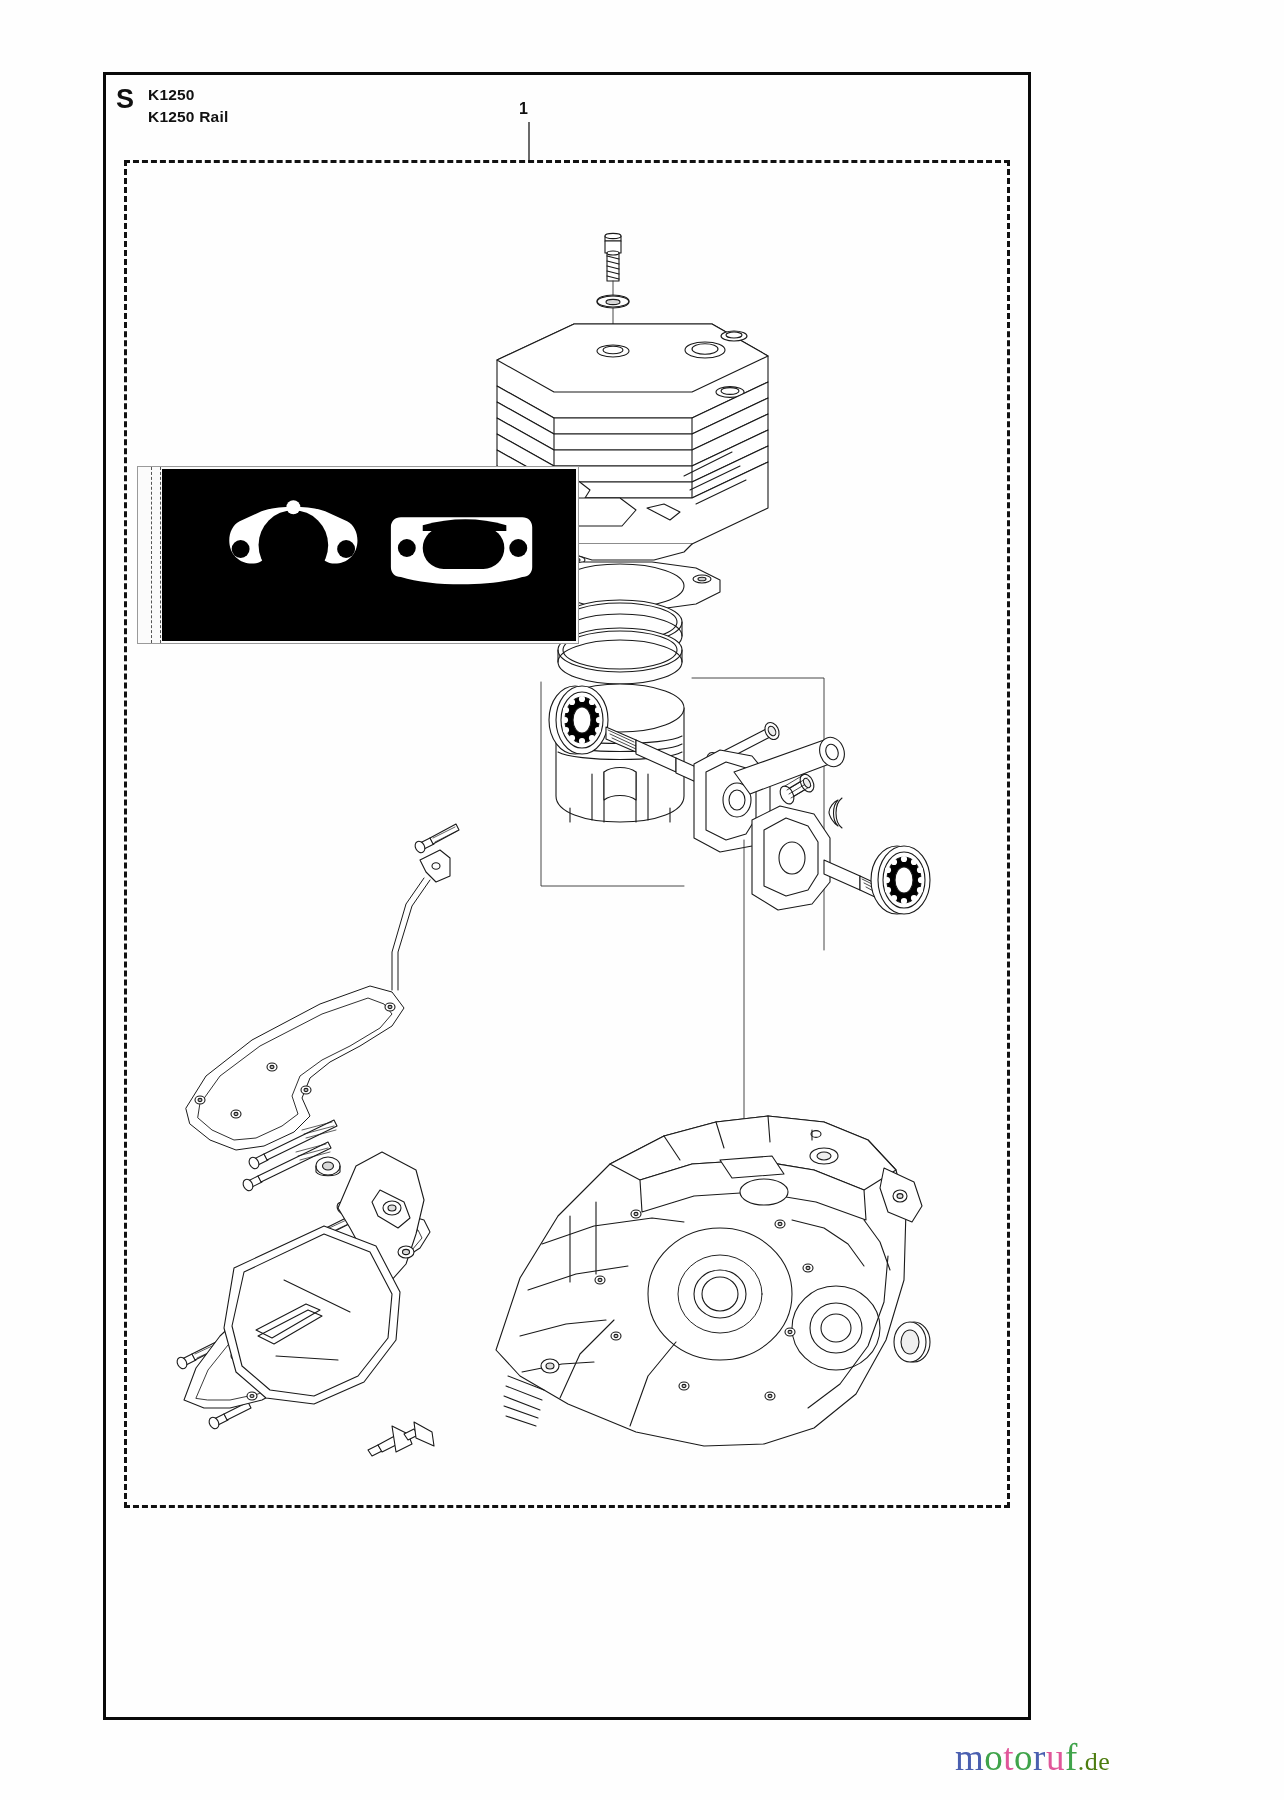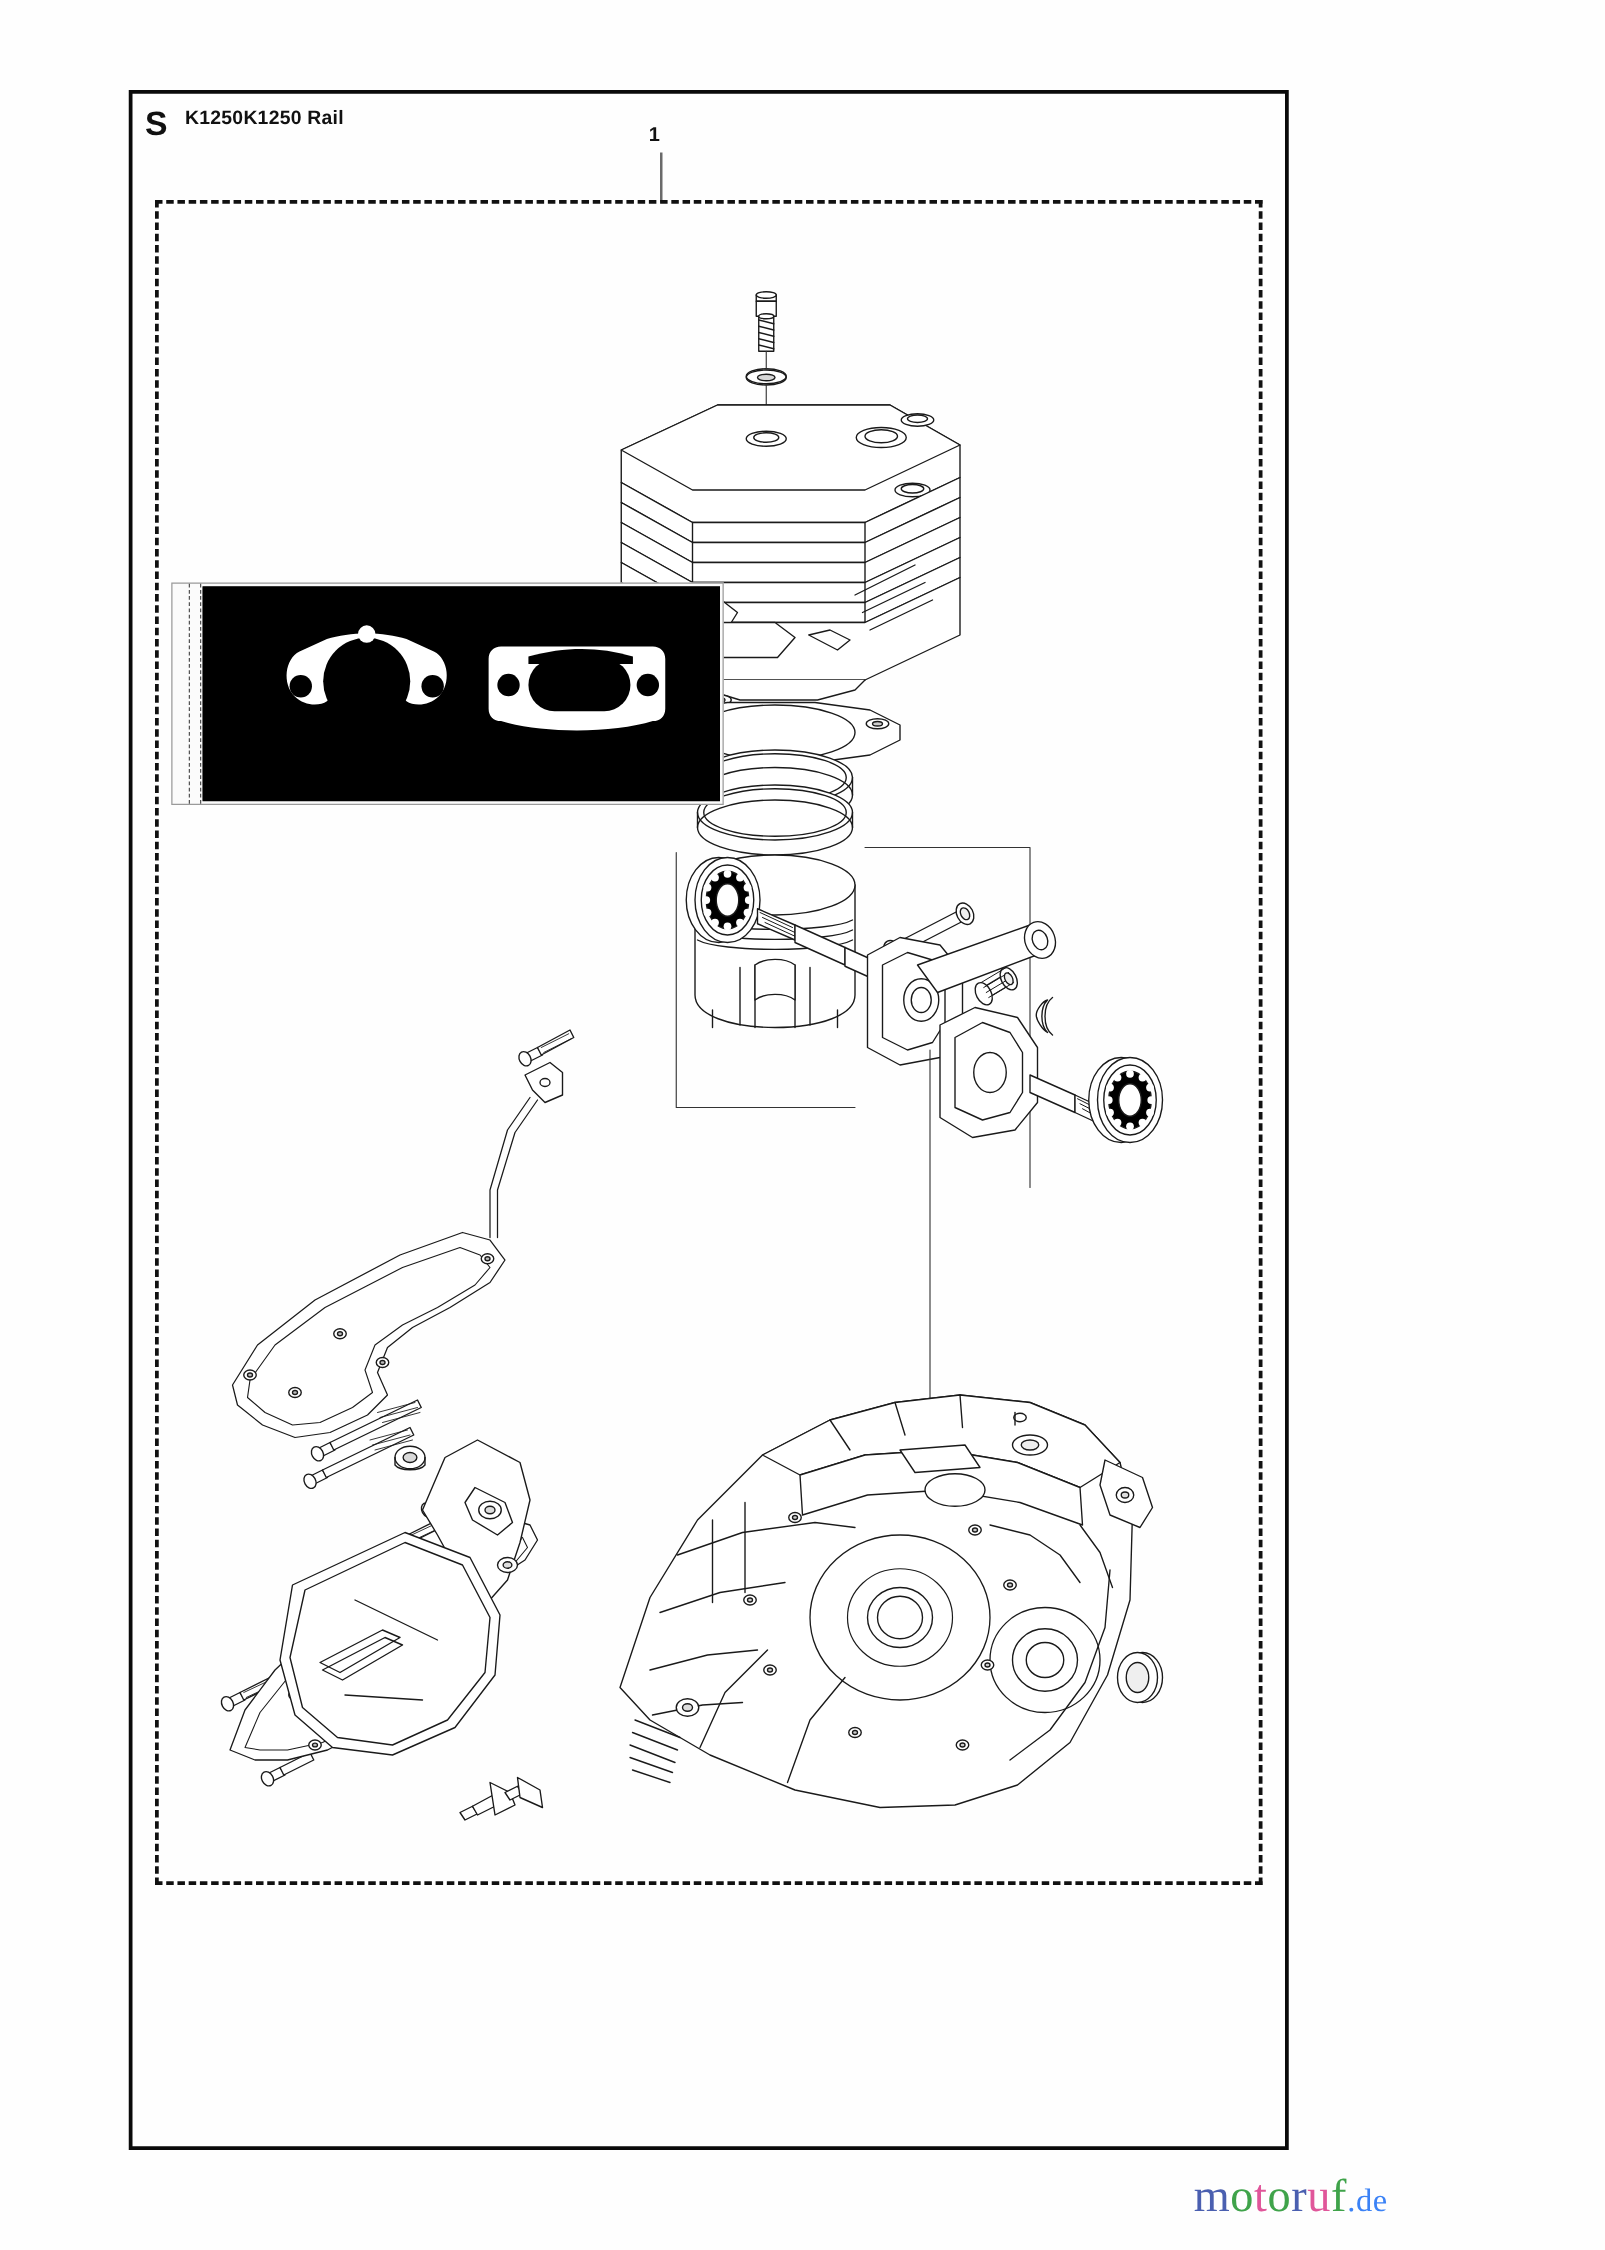--- a/index.html
+++ b/index.html
@@ -29,21 +29,21 @@
     display:flex;align-items:flex-start;
     gap:14px;
   }
   .sec-letter{
     font-size:27px;font-weight:bold;color:#111;
     line-height:1;
     letter-spacing:0;
     margin-top:2px;
   }
   .model-lines{
-    display:flex;
+    display:flex;flex-direction:column;
     line-height:1.45;
   }
   .model-lines span{
     font-size:15.5px;font-weight:bold;color:#111;
     letter-spacing:.2px;
   }
 
   
   .callout{
     position:absolute;
@@ -111,21 +111,21 @@
     letter-spacing:.5px;
     white-space:nowrap;
   }
   .brand .l1{color:#4a5fb0;}
   .brand .l2{color:#3fa34a;}
   .brand .l3{color:#e0569a;}
   .brand .l4{color:#3fa34a;}
   .brand .l5{color:#4a5fb0;}
   .brand .l6{color:#e0569a;}
   .brand .l7{color:#3fa34a;}
-  .brand .tld{color:#3b82f6;font-size:26px;}
+  .brand .tld{color:#4d7c0f;font-size:26px;}
 </style>
 </head>
 <body>
 
 <div id="page">
 
   <div class="page-frame"></div>
 
   <div class="header">
     <div class="sec-letter">S</div>

